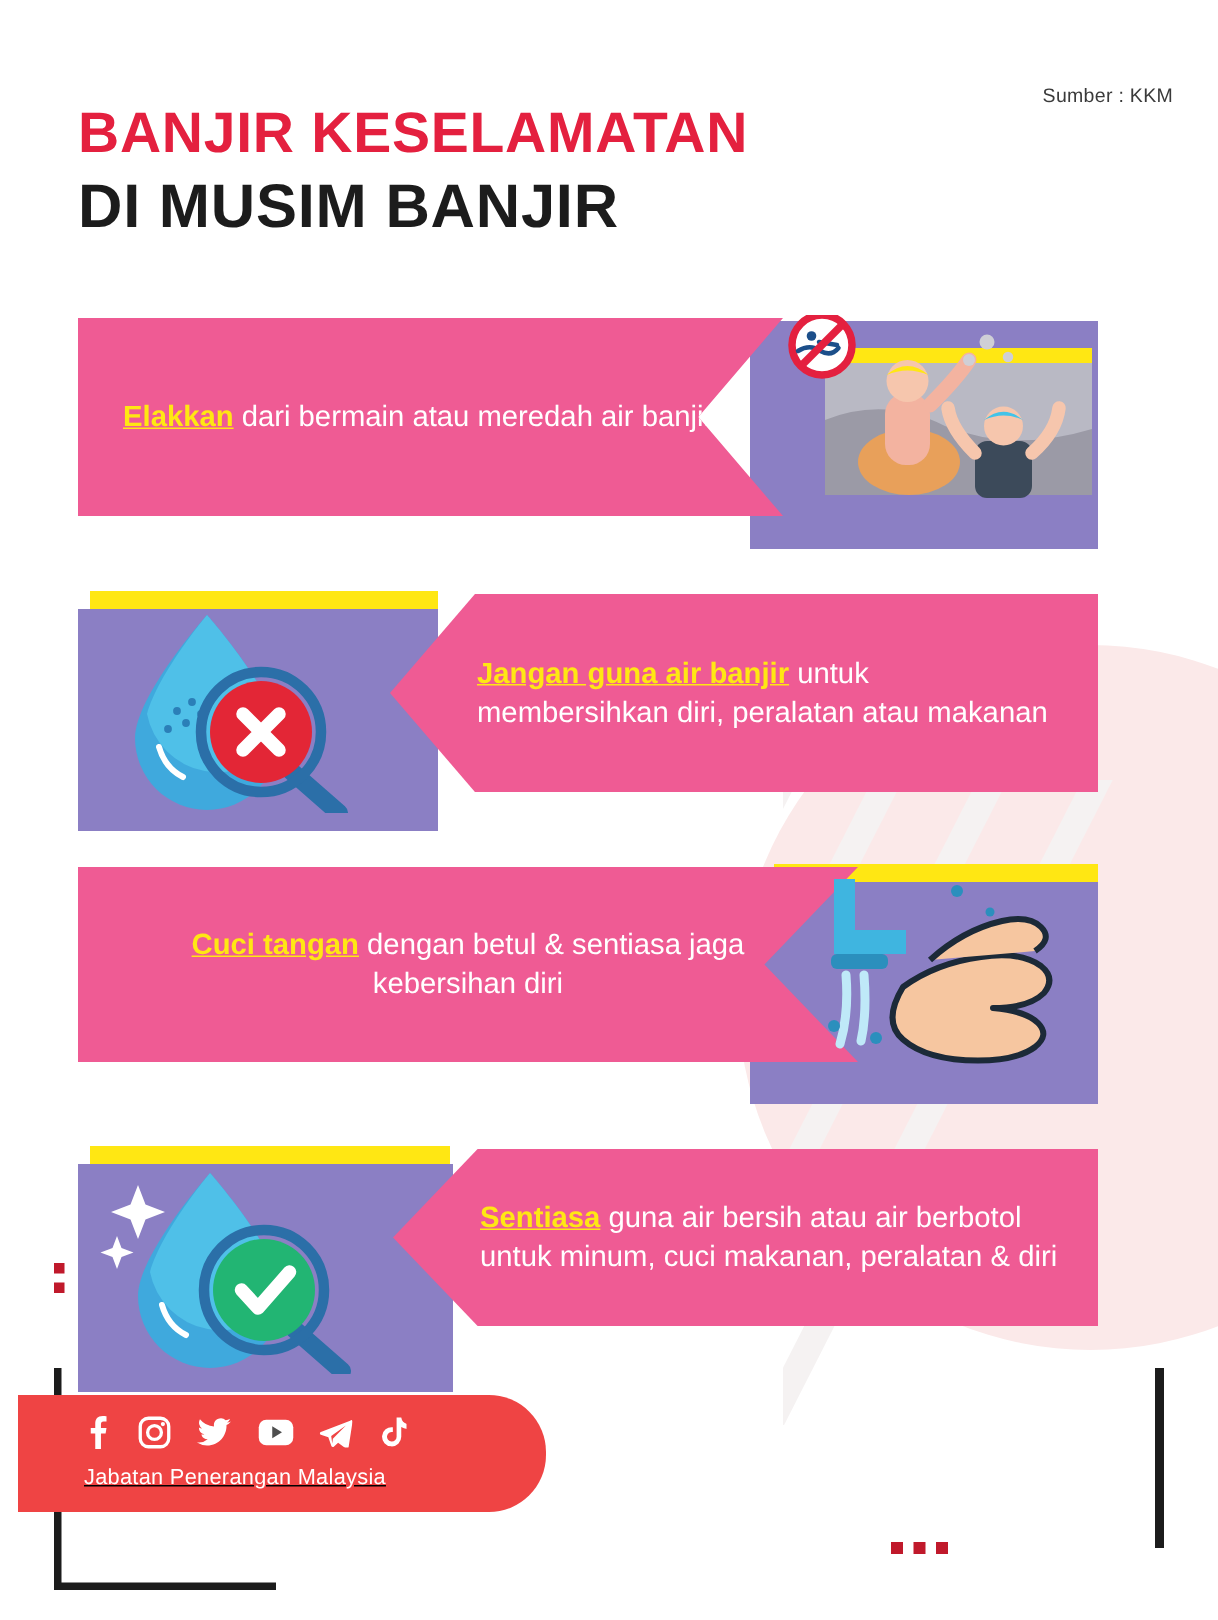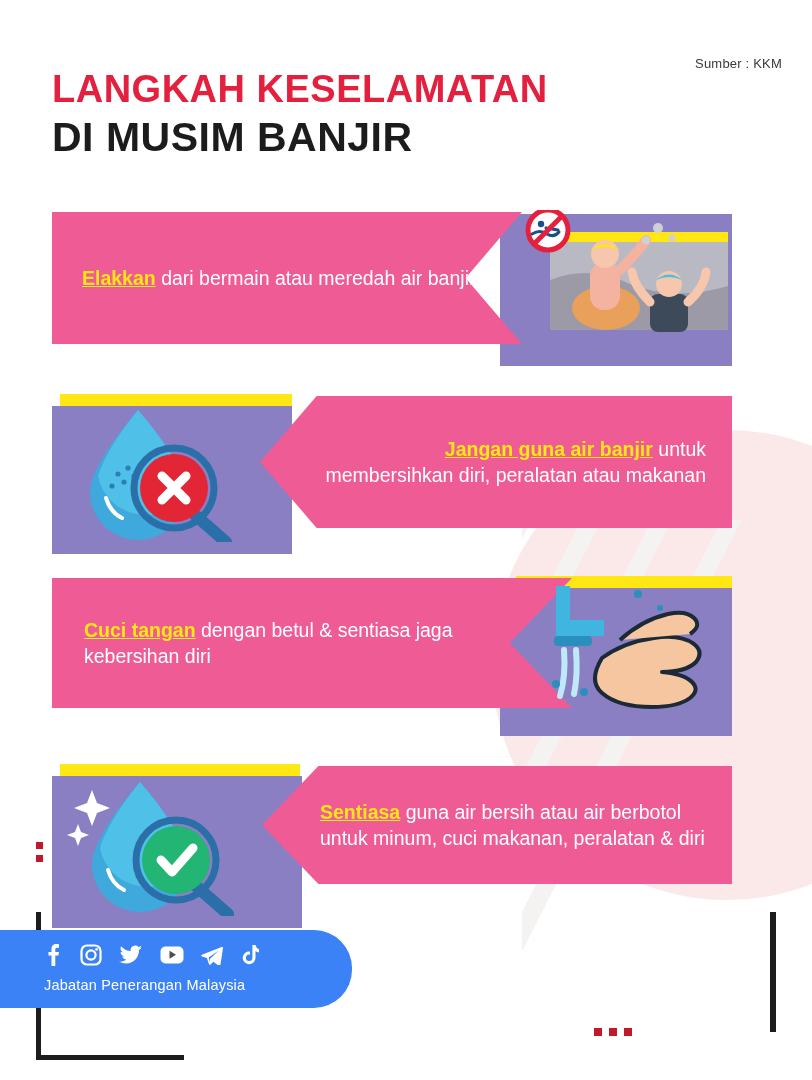--- a/index.html
+++ b/index.html
@@ -111,63 +111,65 @@
   .s1 { top: 196px; left: 52px; width: 680px; height: 170px; }
   .s1 .purple-shadow { left: 448px; top: 18px; width: 232px; height: 152px; }
   .s1 .pink-panel {
     left: 0; top: 16px; width: 470px; height: 132px;
     clip-path: polygon(0 0, 100% 0, 88% 50%, 100% 100%, 0 100%);
     padding: 0 30px;
   }
   .s1 .art { left: 470px; top: 14px; width: 210px; height: 135px; }
 
   
-  .s2 { top: 388px; left: 52px; width: 680px; height: 160px; text-align: right; }
+  .s2 { top: 388px; left: 52px; width: 680px; height: 160px; }
   .s2 .purple-shadow { left: 0; top: 18px; width: 240px; height: 148px; }
   .s2 .yellow-bar { left: 8px; top: 6px; width: 232px; height: 12px; }
   .s2 .pink-panel {
     left: 208px; top: 8px; width: 472px; height: 132px;
     clip-path: polygon(12% 0, 100% 0, 100% 100%, 12% 100%, 0 50%);
     padding: 0 26px 0 58px;
   }
   .s2 .art { left: 14px; top: 14px; width: 195px; height: 140px; z-index: 5; }
 
   
   .s3 { top: 570px; left: 52px; width: 680px; height: 160px; }
   .s3 .purple-shadow { left: 448px; top: 18px; width: 232px; height: 148px; }
   .s3 .yellow-bar { left: 464px; top: 6px; width: 216px; height: 12px; }
   .s3 .pink-panel {
     left: 0; top: 8px; width: 520px; height: 130px;
     clip-path: polygon(0 0, 100% 0, 88% 50%, 100% 100%, 0 100%);
-    padding: 0 32px;
+    padding: 0 42px;
+    text-align: center;
   }
   .s3 .art { left: 490px; top: 10px; width: 195px; height: 145px; z-index: 5; }
 
   
   .s4 { top: 758px; left: 52px; width: 680px; height: 170px; }
   .s4 .purple-shadow { left: 0; top: 18px; width: 250px; height: 152px; }
   .s4 .yellow-bar { left: 8px; top: 6px; width: 240px; height: 12px; }
   .s4 .pink-panel {
     left: 210px; top: 8px; width: 470px; height: 118px;
     clip-path: polygon(12% 0, 100% 0, 100% 100%, 12% 100%, 0 50%);
     padding: 0 22px 0 58px;
   }
   .s4 .art { left: 14px; top: 16px; width: 200px; height: 142px; z-index: 5; }
 
   
   .footer-bar {
     position: absolute;
-    left: 0;
+    left: 12px;
     top: 930px;
     width: 352px;
     height: 78px;
-    background: #3b82f6;
+    background: #ef4444;
     border-radius: 0 38px 38px 0;
     z-index: 6;
     padding: 10px 0 0 44px;
+    text-decoration: underline;
   }
   .social-row {
     display: flex;
     align-items: center;
     gap: 17px;
     height: 30px;
   }
   .social-row svg { display: block; }
   .footer-text {
     margin-top: 7px;
@@ -231,21 +233,21 @@
 
   <i style="left:10px; top:-40px;"></i>
   <i style="left:80px; top:-40px;"></i>
   <i style="left:150px; top:-40px;"></i>
   <i style="left:220px; top:-40px;"></i>
 </div>
 
 <div class="source">Sumber : KKM</div>
 
 <div class="titles">
-  <div class="title-1">LANGKAH KESELAMATAN</div>
+  <div class="title-1">BANJIR KESELAMATAN</div>
   <div class="title-2">DI MUSIM BANJIR</div>
 </div>
 
 <div class="step s1">
   <div class="purple-shadow"></div>
   <div class="pink-panel">
     <div class="pink-text">
       <b>Elakkan</b><span> dari bermain atau meredah air banjir</span>
     </div>
   </div>

